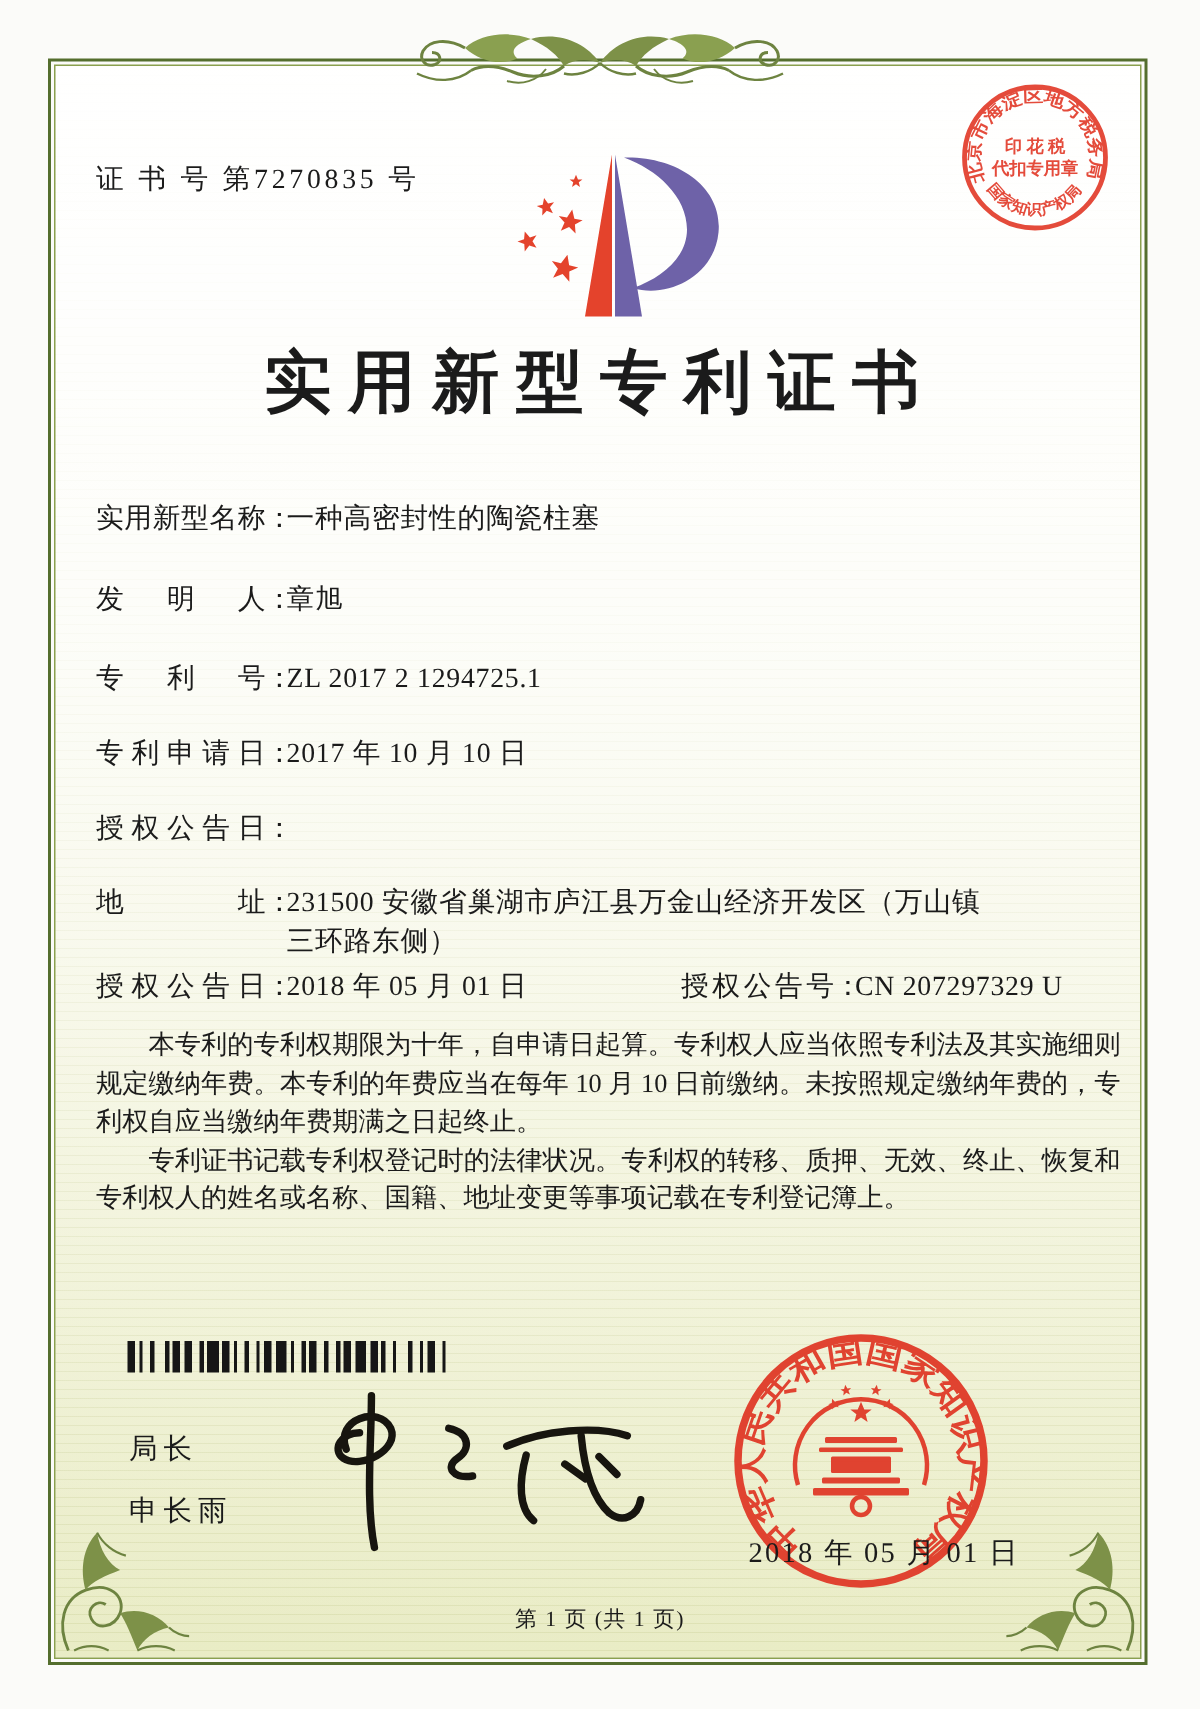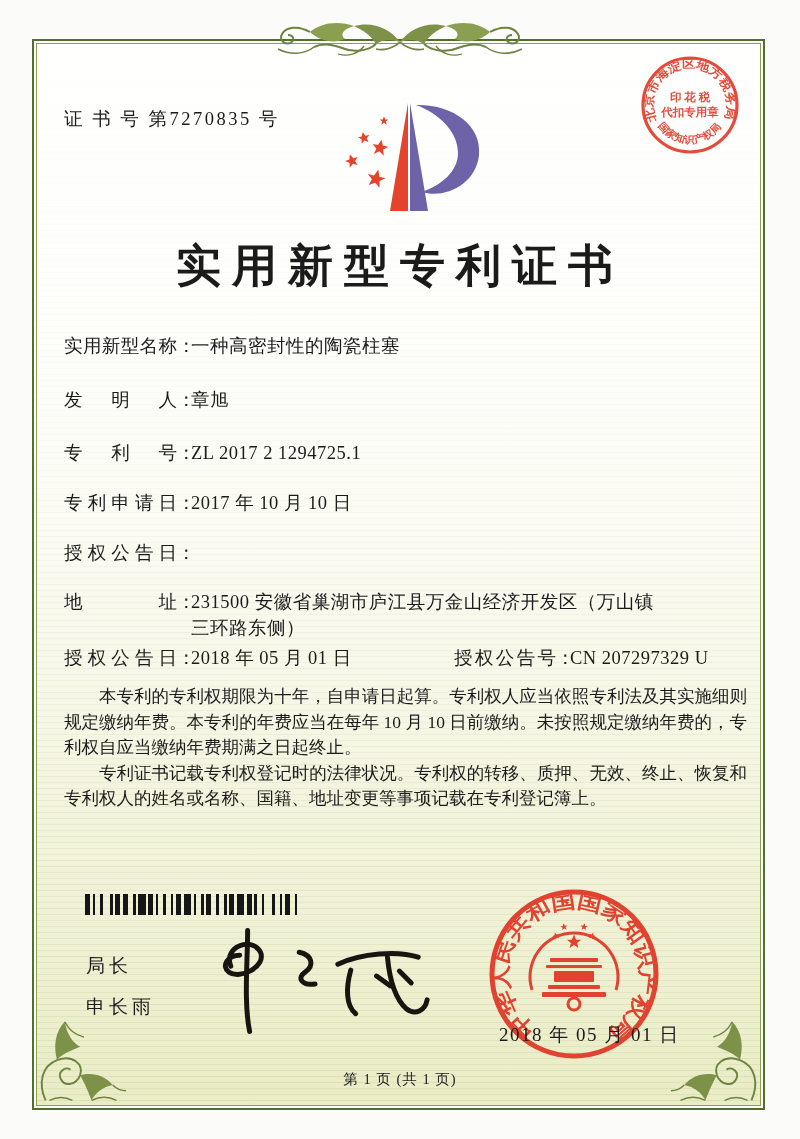--- a/index.html
+++ b/index.html
@@ -23,21 +23,21 @@
       linear-gradient(to bottom,#fcfcf4 0%,#f3f4dd 55%,#e9ecc5 100%);
   }
   
   .orn{position:absolute;pointer-events:none;}
   
   .certno{position:absolute;left:64px;top:106px;font-size:18.5px;letter-spacing:2.5px;}
   .logo{position:absolute;left:330px;top:101px;width:152px;height:114px;}
   .taxstamp{position:absolute;left:615px;top:33px;width:150px;height:150px;opacity:.92;}
   .title{
     position:absolute;left:0;right:0;top:221px;text-align:center;
-    font-size:45px;font-weight:bold;letter-spacing:11px;margin:15px;
+    font-size:45px;font-weight:bold;letter-spacing:11px;margin:4px;
   }
   
   .frow{position:absolute;left:64px;display:flex;font-size:18.5px;line-height:26px;}
   .flabel{width:113px;flex:none;text-align:justify;text-align-last:justify;-moz-text-align-last:justify;}
   .fcolon{flex:none;width:14px;}
   .fvalue{letter-spacing:.5px;}
   .fvalue.w470{width:478px;}
   
   .paras{position:absolute;left:64px;top:684px;width:683px;font-size:17.5px;line-height:25.5px;text-align:justify;}
   .paras p{margin:0;text-indent:2em;}

